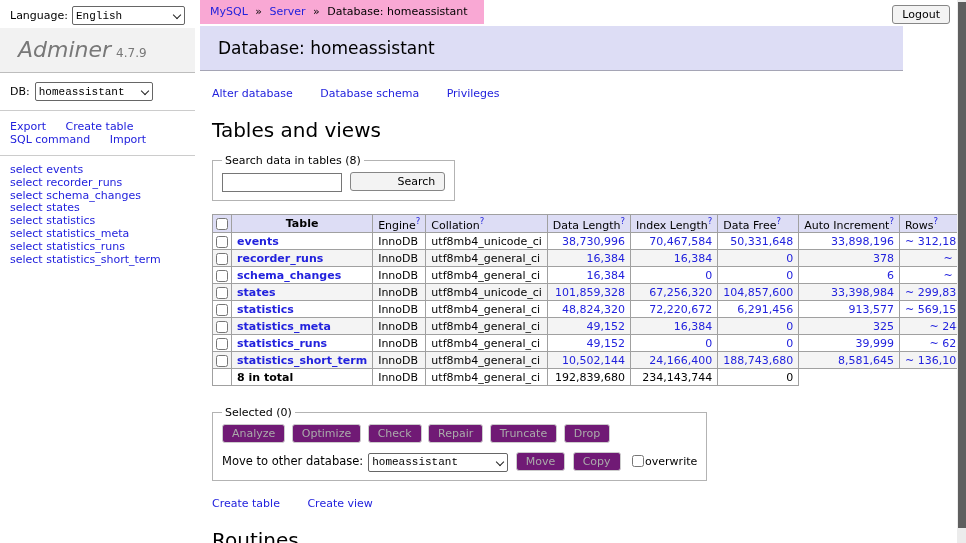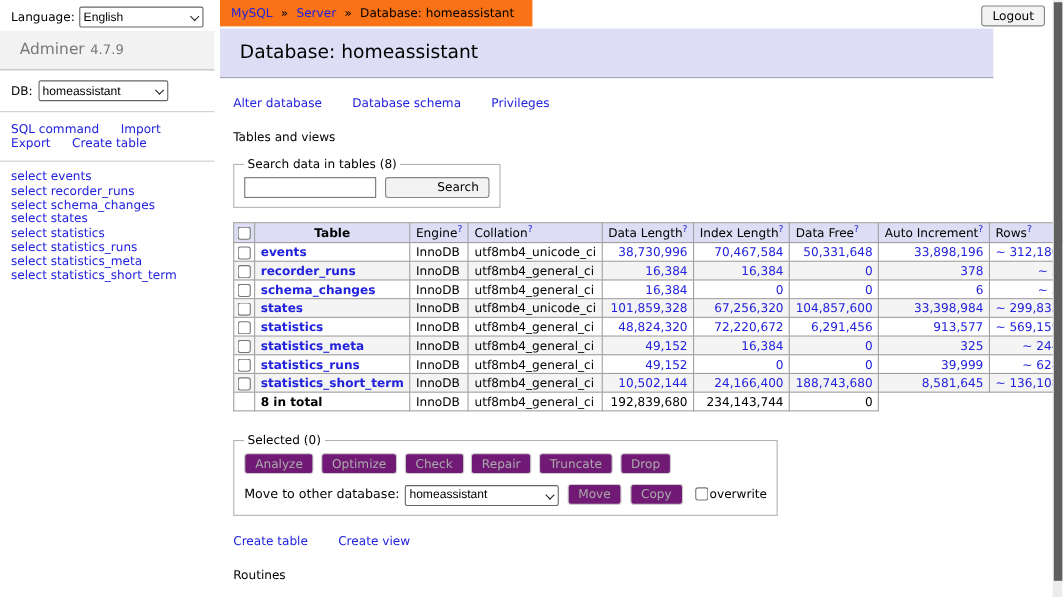--- a/index.html
+++ b/index.html
@@ -12,21 +12,21 @@
   a { color:#2222dd; text-decoration:none; cursor:pointer; }
 
   
   #lang { position:absolute; top:6px; left:10px; z-index:3; }
   #lang label { margin-right:4px; }
 
   
   .sel-wrap { position:relative; display:inline-block; vertical-align:middle; }
   .sel-wrap select {
     appearance:none; -webkit-appearance:none;
-    font-family:Liberation Sans, sans-serif; font-size:11px;
+    font-family:Liberation Mono, monospace; font-size:11px;
     border:1px solid #666; background:#fff; border-radius:2px;
     padding:1px 16px 1px 3px; height:19px;
   }
   .sel-wrap .arrow {
     position:absolute; right:5px; top:6px; width:6px; height:6px;
     border-right:1.6px solid #222; border-bottom:1.6px solid #222;
     transform:rotate(45deg); pointer-events:none;
   }
 
   
@@ -36,45 +36,45 @@
     padding:2px 9px; cursor:pointer;
   }
   button:disabled { color:#aaa; border-color:#ccc; background:#701a75; cursor:default; }
 
   
   #menu { position:absolute; left:0; top:0; width:195px; }
   #logo {
     margin-top:28px; background:#f2f2f2; border-bottom:1px solid #bdbdbd;
     padding:9px 0 10px 18px;
   }
-  #logo .logo-name { font-size:14px; color:#787878; }
+  #logo .logo-name { font-style:italic; font-size:22px; color:#787878; }
   #logo .logo-version { font-size:12px; color:#787878; margin-left:5px; }
   #menu .mrow { border-bottom:1px solid #ccc; padding:9px 10px; }
   #db-row label { margin-right:5px; }
   #actions a { margin-right:16px; }
   #actions .line { line-height:13px; }
   #tables-nav { padding:8px 0 0 10px; }
   #tables-nav .nav-line { line-height:12.8px; white-space:nowrap; }
 
   
   #content { position:absolute; left:200px; top:0; width:758px; }
   #breadcrumb {
-    display:inline-block; background:#f97316; padding:5px 16px 6px 10px;
+    display:inline-block; background:#f9a8d4; padding:5px 16px 6px 10px;
     white-space:nowrap;
   }
   #breadcrumb .sep { color:#000; margin:0 4px; }
   #logout-btn { position:absolute; top:5px; right:16px; z-index:3; }
 
   h2#page-title {
     margin:2px 55px 0 0; background:#ddddf5; border-bottom:1px solid #a5a5b5;
     padding:12px 18px 12px 18px; font-size:17px; font-weight:normal;
   }
   .links-row { margin:16px 0 0 12px; }
   .links-row a { margin-right:24px; }
-  h3 { font-size:11px; font-weight:normal; margin:18px 0 12px 12px; }
+  h3 { font-size:20px; font-weight:normal; margin:18px 0 12px 12px; }
 
   fieldset {
     display:inline-block; margin:0 0 0 12px; border:1px solid #b3b3b3;
     padding:5px 9px 8px 9px;
   }
   legend { padding:0 3px; }
   input[type="text"] {
     font-family:inherit; font-size:11px; border:1px solid #767676;
     height:19px; padding:1px 3px; width:120px; vertical-align:middle;
   }
@@ -119,27 +119,27 @@
 
 <div id="menu">
   <div id="logo">
     <span class="logo-name">Adminer</span><span class="logo-version">4.7.9</span>
   </div>
   <div class="mrow" id="db-row">
     <label>DB:</label><span class="sel-wrap"><select style="width:118px;"><option>homeassistant</option></select><span class="arrow"></span></span>
   </div>
   <div class="mrow" id="actions">
     <div class="line">
+      <a>Export</a>
+      <a>Create table</a>
+    </div>
+    <div class="line">
       <a>SQL command</a>
       <a>Import</a>
     </div>
-    <div class="line">
-      <a>Export</a>
-      <a>Create table</a>
-    </div>
   </div>
   <div id="tables-nav">
   <div class="nav-line">
     <a>select</a>
     <a>events</a>
   </div>
 
   <div class="nav-line">
     <a>select</a>
     <a>recorder_runs</a>
@@ -155,26 +155,26 @@
     <a>states</a>
   </div>
 
   <div class="nav-line">
     <a>select</a>
     <a>statistics</a>
   </div>
 
   <div class="nav-line">
     <a>select</a>
+    <a>statistics_meta</a>
+  </div>
+
+  <div class="nav-line">
+    <a>select</a>
     <a>statistics_runs</a>
-  </div>
-
-  <div class="nav-line">
-    <a>select</a>
-    <a>statistics_meta</a>
   </div>
 
   <div class="nav-line">
     <a>select</a>
     <a>statistics_short_term</a>
   </div>
 </div>
 </div>
 
 <div id="content">

